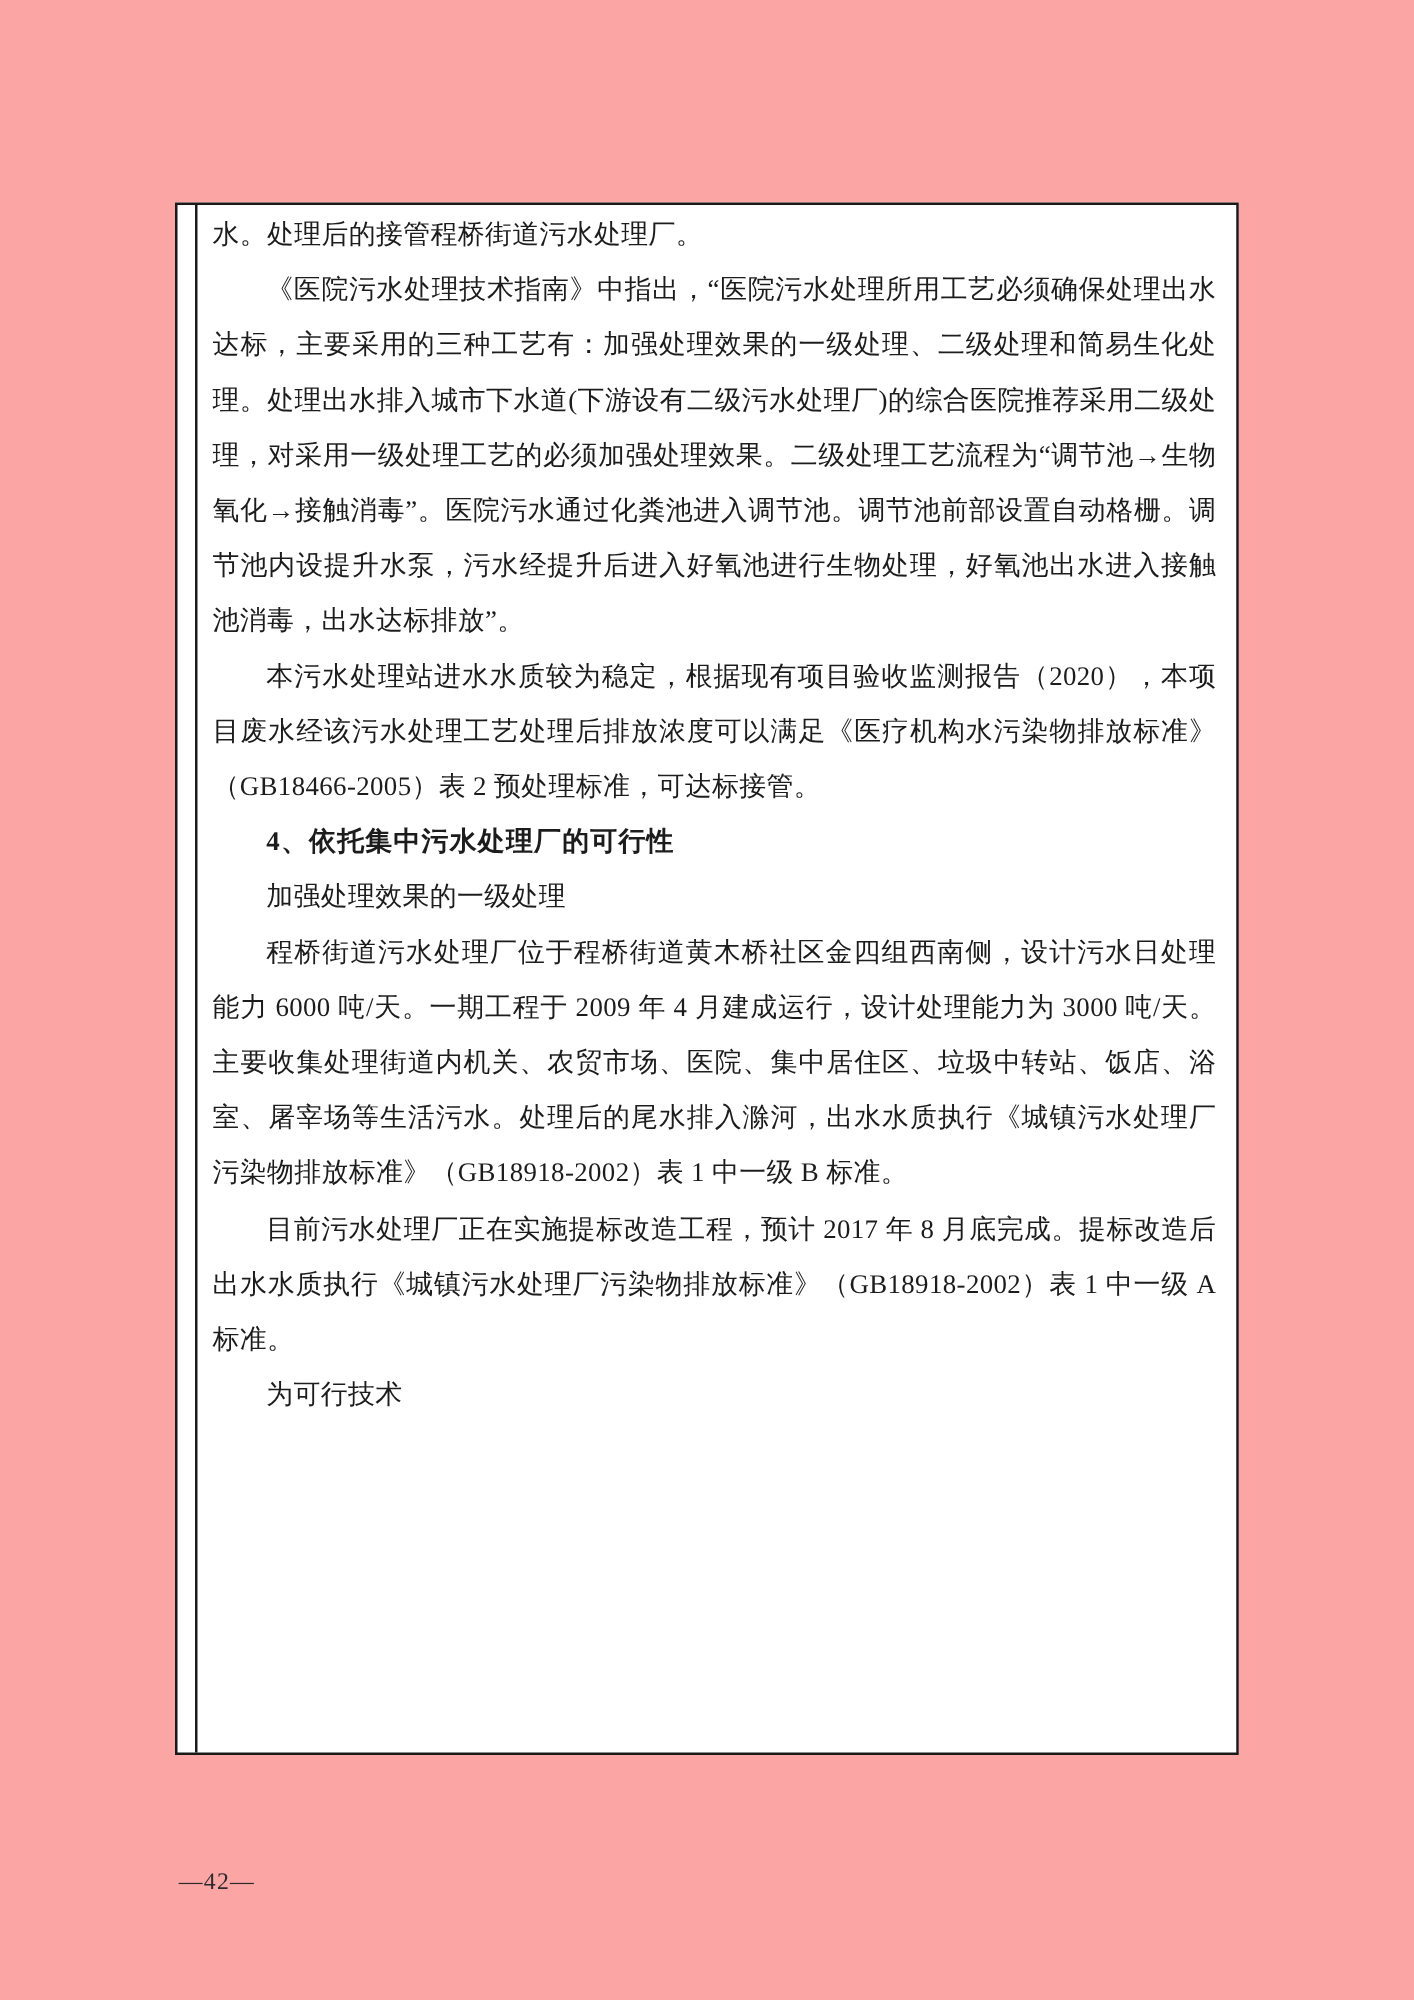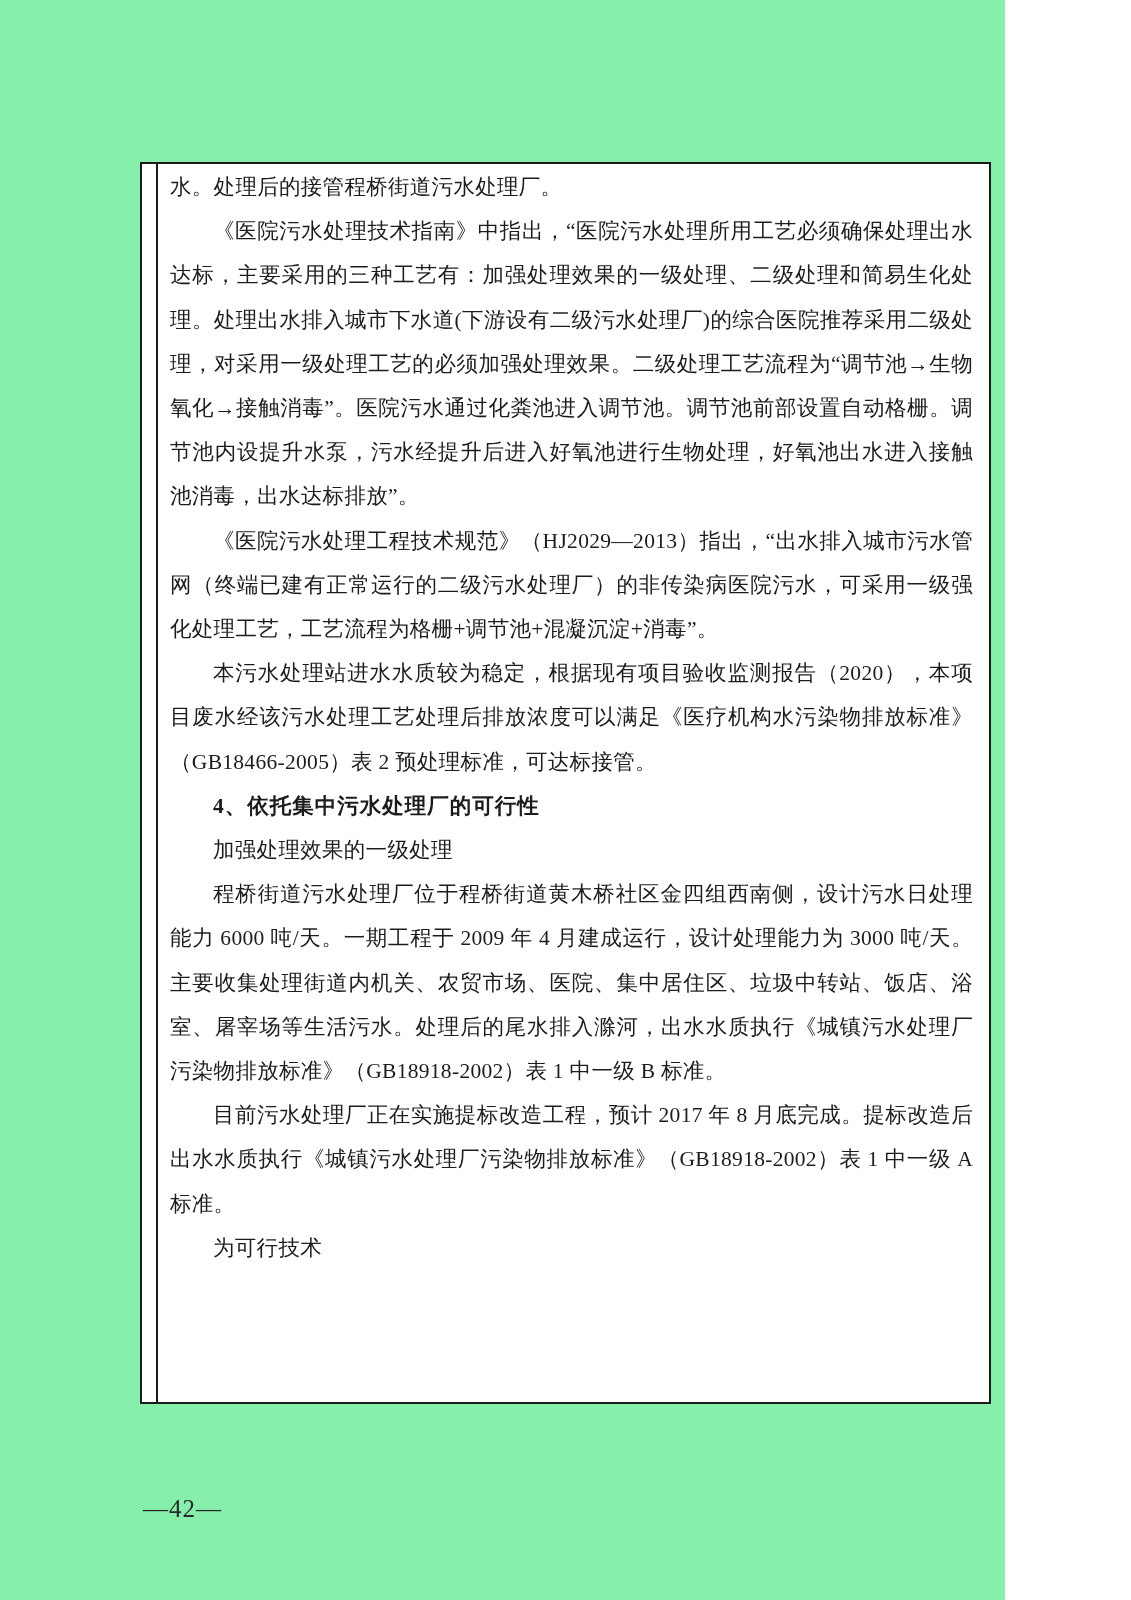--- a/index.html
+++ b/index.html
@@ -2,23 +2,23 @@
 <html><head>
 <meta charset="utf-8">
 <style>
   html, body {
     margin: 0;
     padding: 0;
     background: #ffffff;
   }
   .page {
     position: relative;
-    width: 1005px;
+    width: 1131px;
     height: 1600px;
-    background: #86efac;
+    background: #fca5a5;
     font-family: "Liberation Serif", "DejaVu Serif", serif;
     color: #1c1c1c;
     overflow: hidden;
   }
   .table-box {
     position: absolute;
     left: 140px;
     top: 162px;
     width: 851px;
     height: 1242px;
@@ -47,37 +47,36 @@
     letter-spacing: 0.3px;
     color: #1c1c1c;
     word-break: break-all;
   }
   p.indent { text-indent: 2em; }
   p.heading { font-weight: bold; letter-spacing: 1px; }
   .footer {
     position: absolute;
     left: 143px;
     top: 1495px;
-    font-size: 25px;
+    font-size: 19px;
     letter-spacing: 1px;
     color: #2a2a2a;
     font-family: "Liberation Serif", "DejaVu Serif", serif;
   }
 </style>
 </head>
 <body>
 
 <div class="page">
 
   <div class="table-box">
     <div class="gutter-col"></div>
     <div class="content-col">
       <p class="body">水。处理后的接管程桥街道污水处理厂。</p>
       <p class="body indent">《医院污水处理技术指南》中指出，“医院污水处理所用工艺必须确保处理出水达标，主要采用的三种工艺有：加强处理效果的一级处理、二级处理和简易生化处理。处理出水排入城市下水道(下游设有二级污水处理厂)的综合医院推荐采用二级处理，对采用一级处理工艺的必须加强处理效果。二级处理工艺流程为“调节池→生物氧化→接触消毒”。医院污水通过化粪池进入调节池。调节池前部设置自动格栅。调节池内设提升水泵，污水经提升后进入好氧池进行生物处理，好氧池出水进入接触池消毒，出水达标排放”。</p>
-      <p class="body indent">《医院污水处理工程技术规范》（HJ2029—2013）指出，“出水排入城市污水管网（终端已建有正常运行的二级污水处理厂）的非传染病医院污水，可采用一级强化处理工艺，工艺流程为格栅+调节池+混凝沉淀+消毒”。</p>
       <p class="body indent">本污水处理站进水水质较为稳定，根据现有项目验收监测报告（2020），本项目废水经该污水处理工艺处理后排放浓度可以满足《医疗机构水污染物排放标准》（GB18466-2005）表 2 预处理标准，可达标接管。</p>
       <p class="body indent heading">4、依托集中污水处理厂的可行性</p>
       <p class="body indent">加强处理效果的一级处理</p>
       <p class="body indent">程桥街道污水处理厂位于程桥街道黄木桥社区金四组西南侧，设计污水日处理能力 6000 吨/天。一期工程于 2009 年 4 月建成运行，设计处理能力为 3000 吨/天。主要收集处理街道内机关、农贸市场、医院、集中居住区、垃圾中转站、饭店、浴室、屠宰场等生活污水。处理后的尾水排入滁河，出水水质执行《城镇污水处理厂污染物排放标准》（GB18918-2002）表 1 中一级 B 标准。</p>
       <p class="body indent">目前污水处理厂正在实施提标改造工程，预计 2017 年 8 月底完成。提标改造后出水水质执行《城镇污水处理厂污染物排放标准》（GB18918-2002）表 1 中一级 A 标准。</p>
       <p class="body indent">为可行技术</p>
     </div>
   </div>
 
   <div class="footer">—42—</div>

